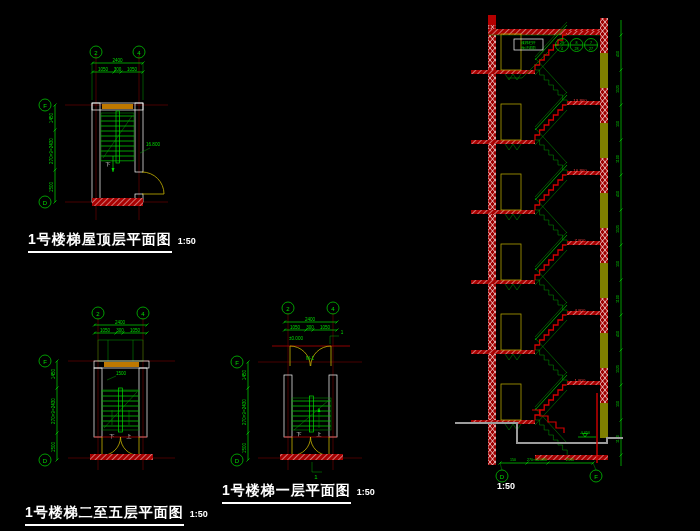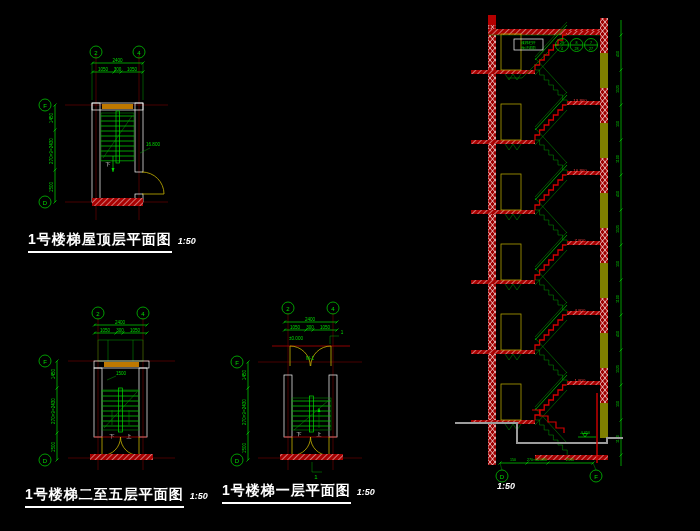--- a/index.html
+++ b/index.html
@@ -2,21 +2,21 @@
 <html><head>
 <meta charset="utf-8">
 <style>
   html,body{margin:0;padding:0;background:#000;}
   #stage{position:relative;width:623px;height:531px;background:#000;overflow:hidden;
          font-family:"Liberation Sans",sans-serif;}
   svg{position:absolute;left:0;top:0;}
   .cad-title{position:absolute;display:flex;align-items:baseline;gap:6px;color:#fff;
              font-weight:bold;white-space:nowrap;}
   .cad-title .tt{font-size:14px;letter-spacing:1px;border-bottom:2px solid #fff;padding-bottom:2px;}
-  .cad-title .sc{font-size:9px;font-style:italic;}
+  .cad-title .sc{font-size:9px;}
   
   .gt{fill:#00DC00;font-size:4.6px;font-family:"Liberation Sans",sans-serif;text-anchor:middle;}
   .gt6{fill:#00DC00;font-size:6px;font-family:"Liberation Sans",sans-serif;text-anchor:middle;}
   .gt4{fill:#00DC00;font-size:3.6px;font-family:"Liberation Sans",sans-serif;text-anchor:middle;}
   .rt{fill:#FF4040;font-size:4.4px;font-family:"Liberation Sans",sans-serif;text-anchor:middle;}
   .wt{fill:#FFFFFF;font-size:5px;font-family:"Liberation Sans",sans-serif;text-anchor:middle;}
   .gl{stroke:#00DC00;stroke-width:0.7;fill:none;}
   .glt{stroke:#00A000;stroke-width:0.5;fill:none;}
   .rl{stroke:#B40000;stroke-width:0.8;fill:none;}
   .rlt{stroke:#7A0000;stroke-width:0.6;fill:none;}
@@ -335,21 +335,21 @@
     <text x="502" y="478.5" class="gt6">D</text>
     <circle cx="596" cy="476" r="6" class="gl"></circle>
     <text x="596" y="478.5" class="gt6">F</text>
   </g>
 </svg>
 
 <div class="cad-title" style="left:28px;top:231px;">
   <span class="tt">1号楼梯屋顶层平面图</span>
   <span class="sc">1:50</span>
 </div>
-<div class="cad-title" style="left:25px;top:486px;">
+<div class="cad-title" style="left:25px;top:504px;">
   <span class="tt">1号楼梯二至五层平面图</span>
   <span class="sc">1:50</span>
 </div>
 <div class="cad-title" style="left:222px;top:482px;">
   <span class="tt">1号楼梯一层平面图</span>
   <span class="sc">1:50</span>
 </div>
 <div class="cad-title" style="left:497px;top:481px;">
   <span class="sc">1:50</span>
 </div>

